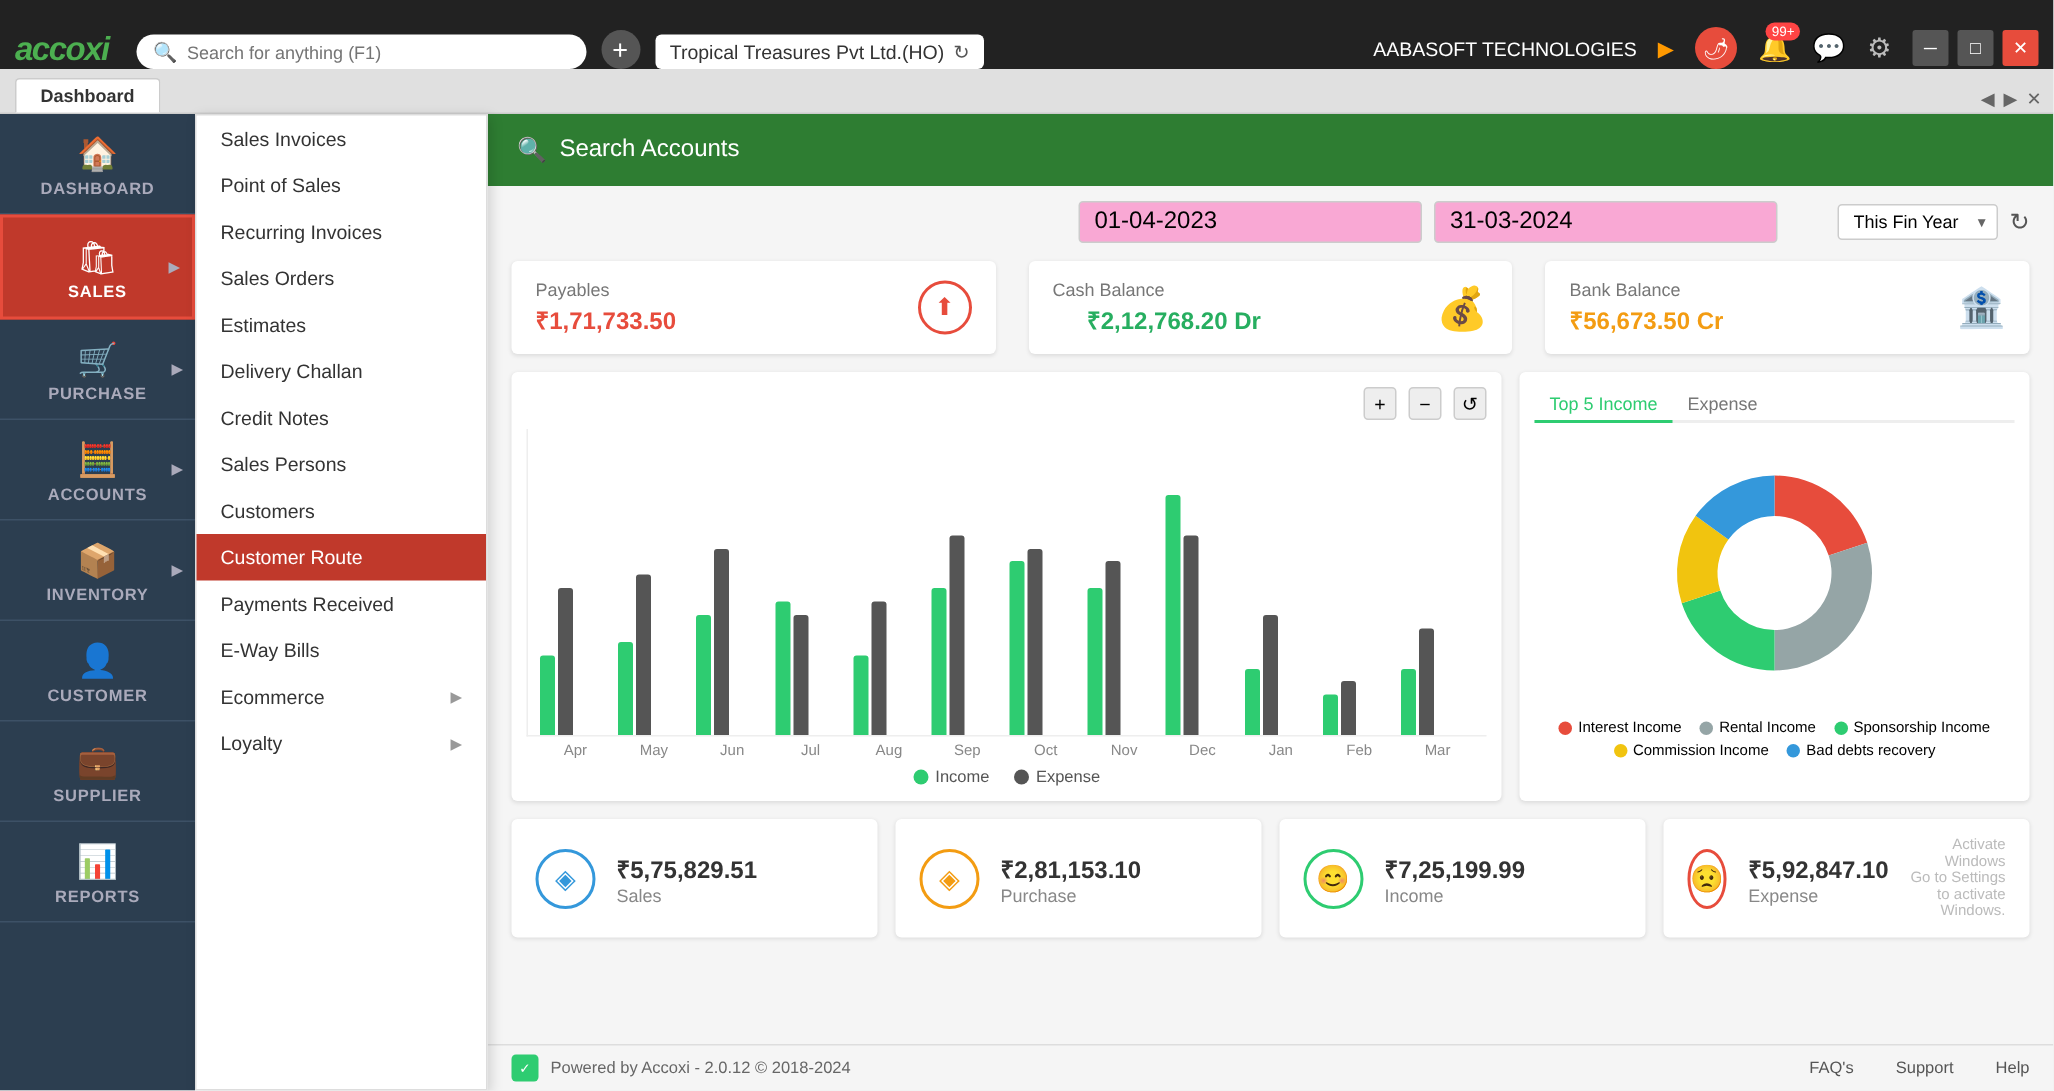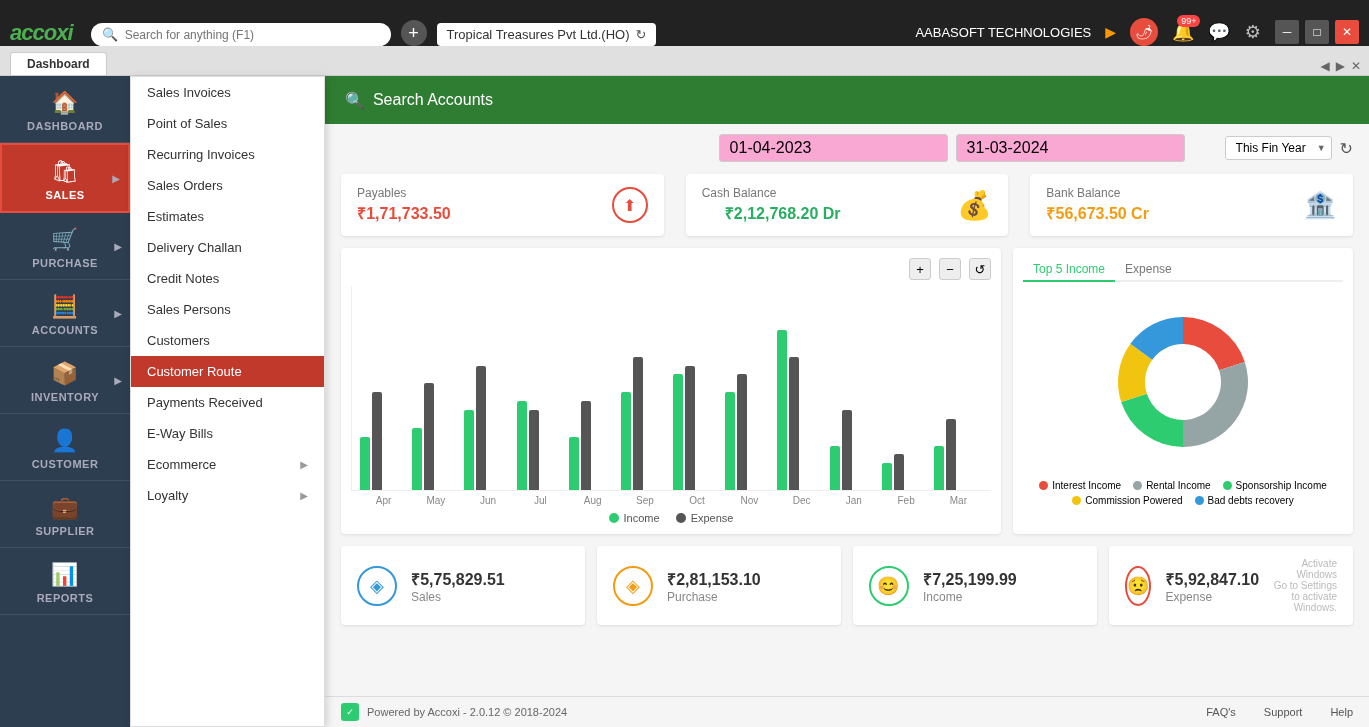--- a/index.html
+++ b/index.html
@@ -424,21 +424,21 @@
                 <div class="pie-legend-item">
                   <div class="pie-dot" style="background:#95a5a6;"></div>
                   <span>Rental Income</span>
                 </div>
                 <div class="pie-legend-item">
                   <div class="pie-dot" style="background:#2ecc71;"></div>
                   <span>Sponsorship Income</span>
                 </div>
                 <div class="pie-legend-item">
                   <div class="pie-dot" style="background:#f1c40f;"></div>
-                  <span>Commission Powered</span>
+                  <span>Commission Income</span>
                 </div>
                 <div class="pie-legend-item">
                   <div class="pie-dot" style="background:#3498db;"></div>
                   <span>Bad debts recovery</span>
                 </div>
               </div>
           </div>
         </div>
       </div>
 

